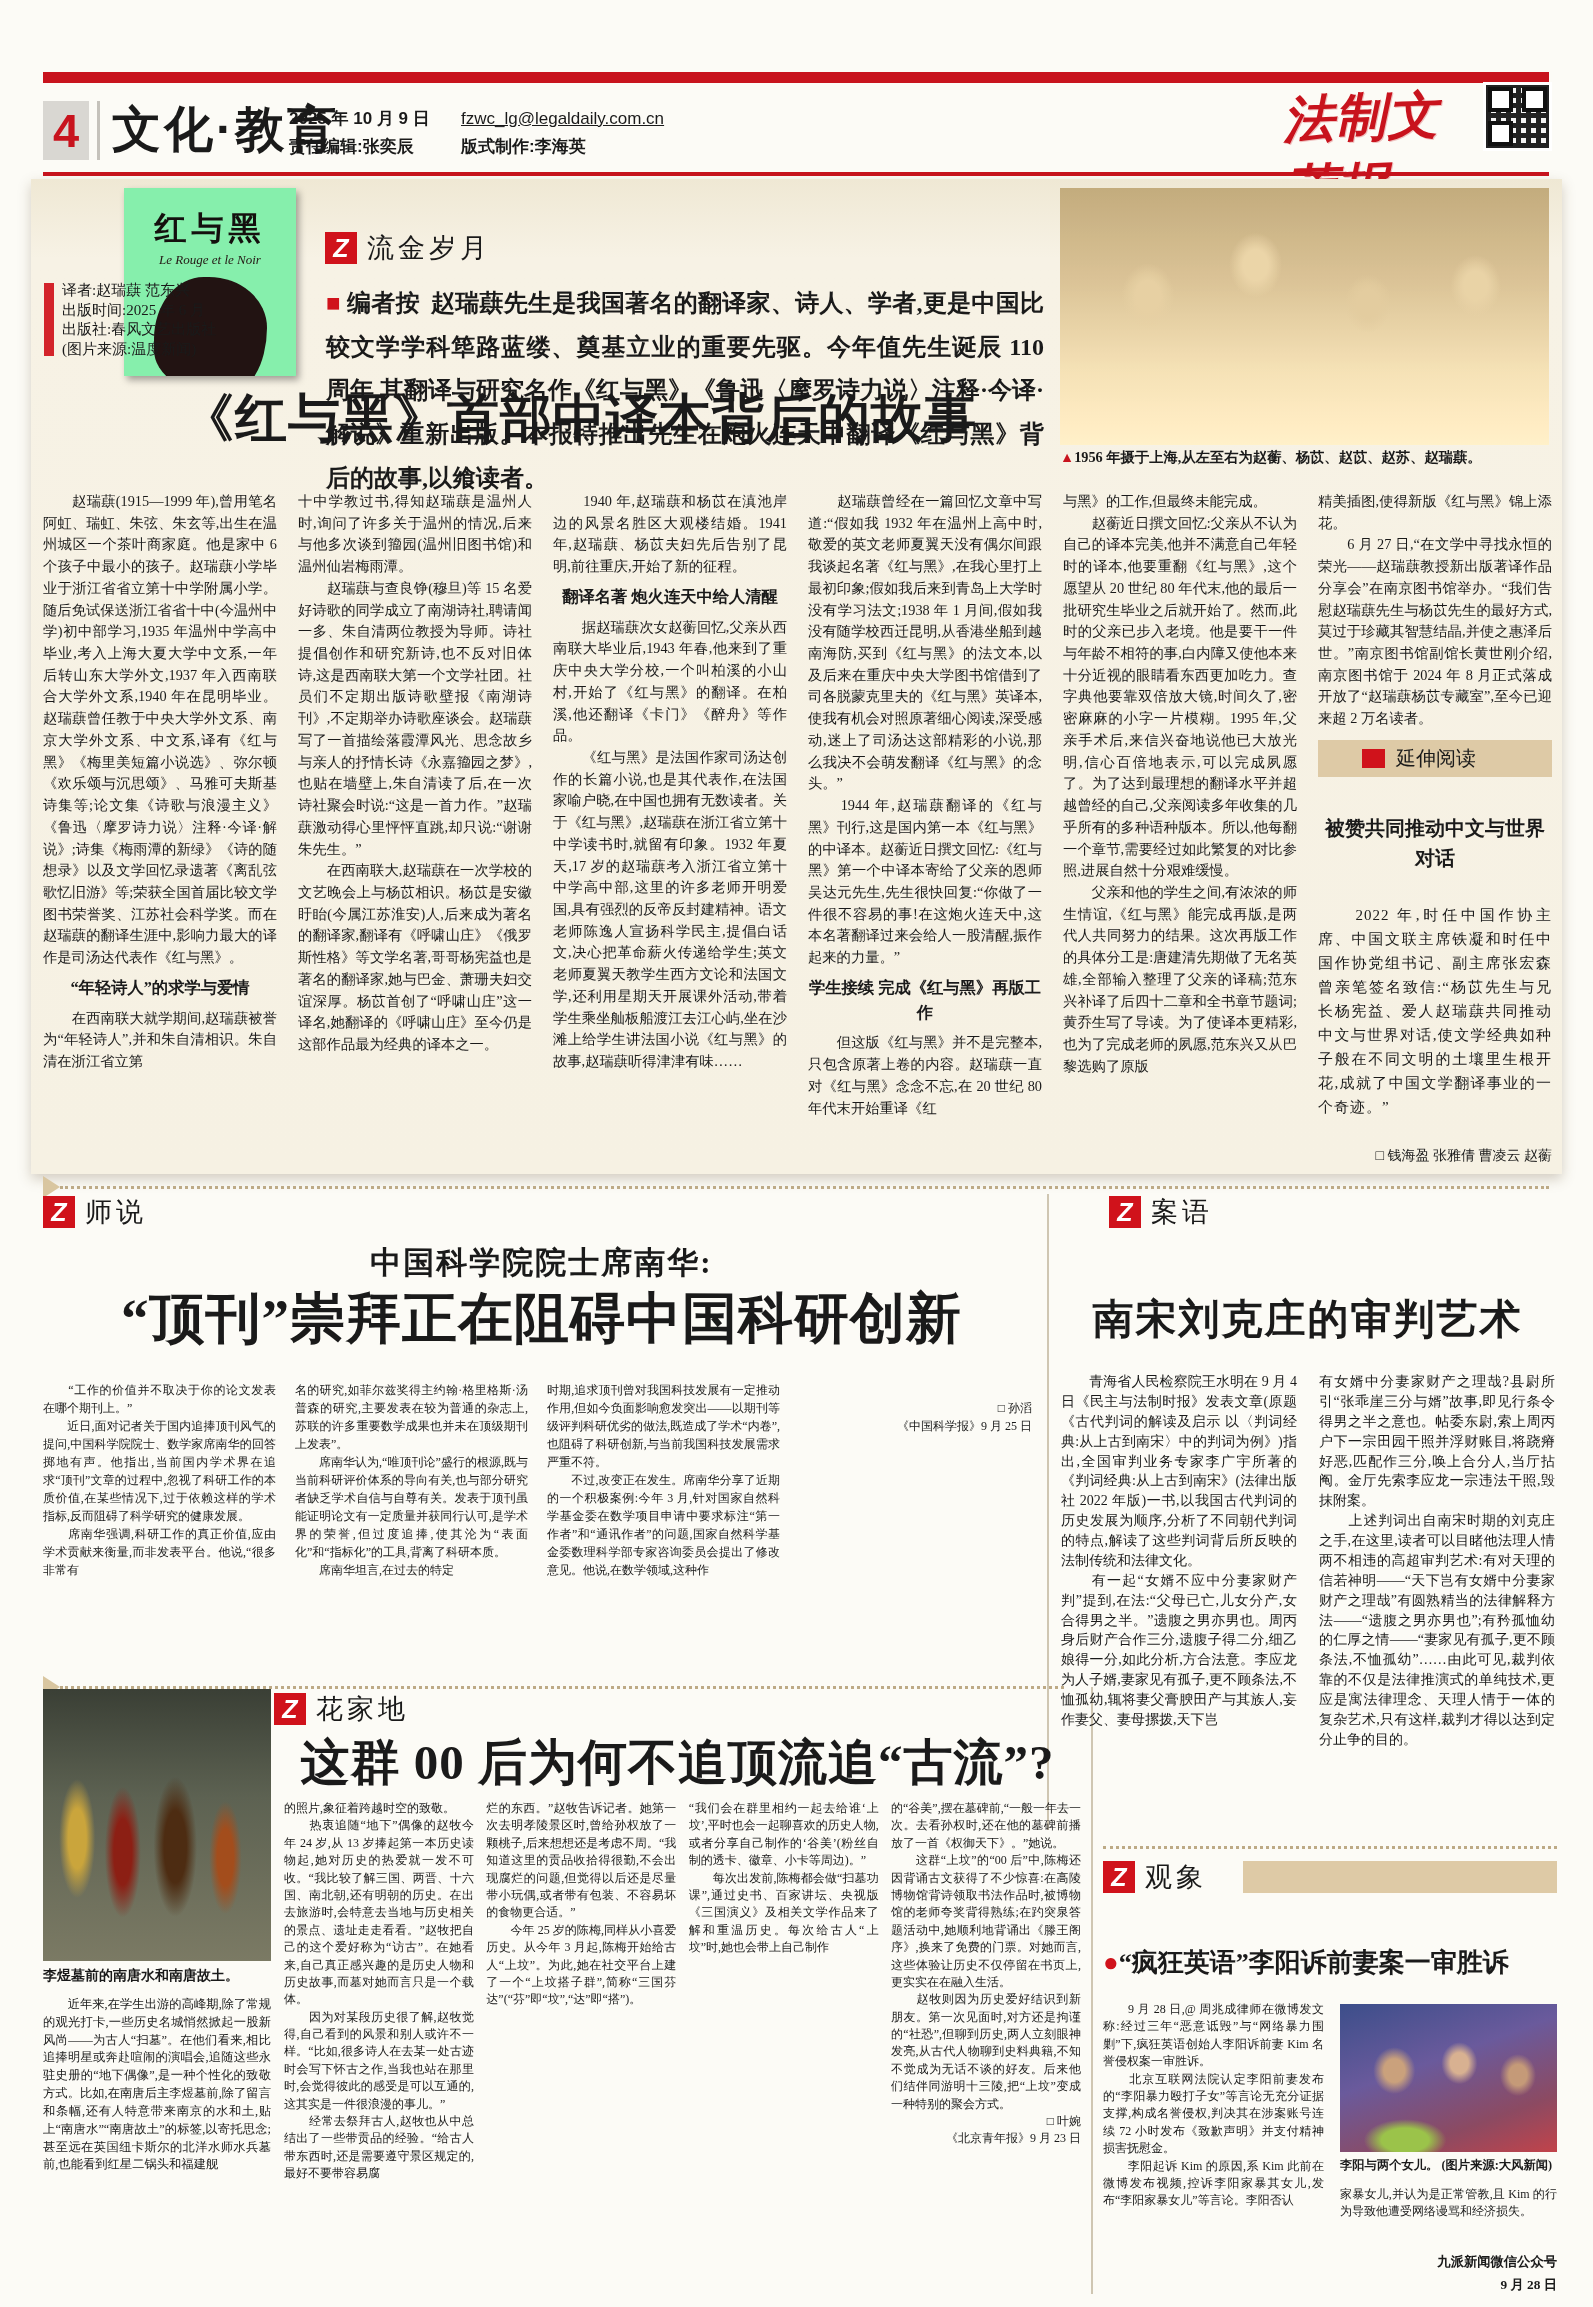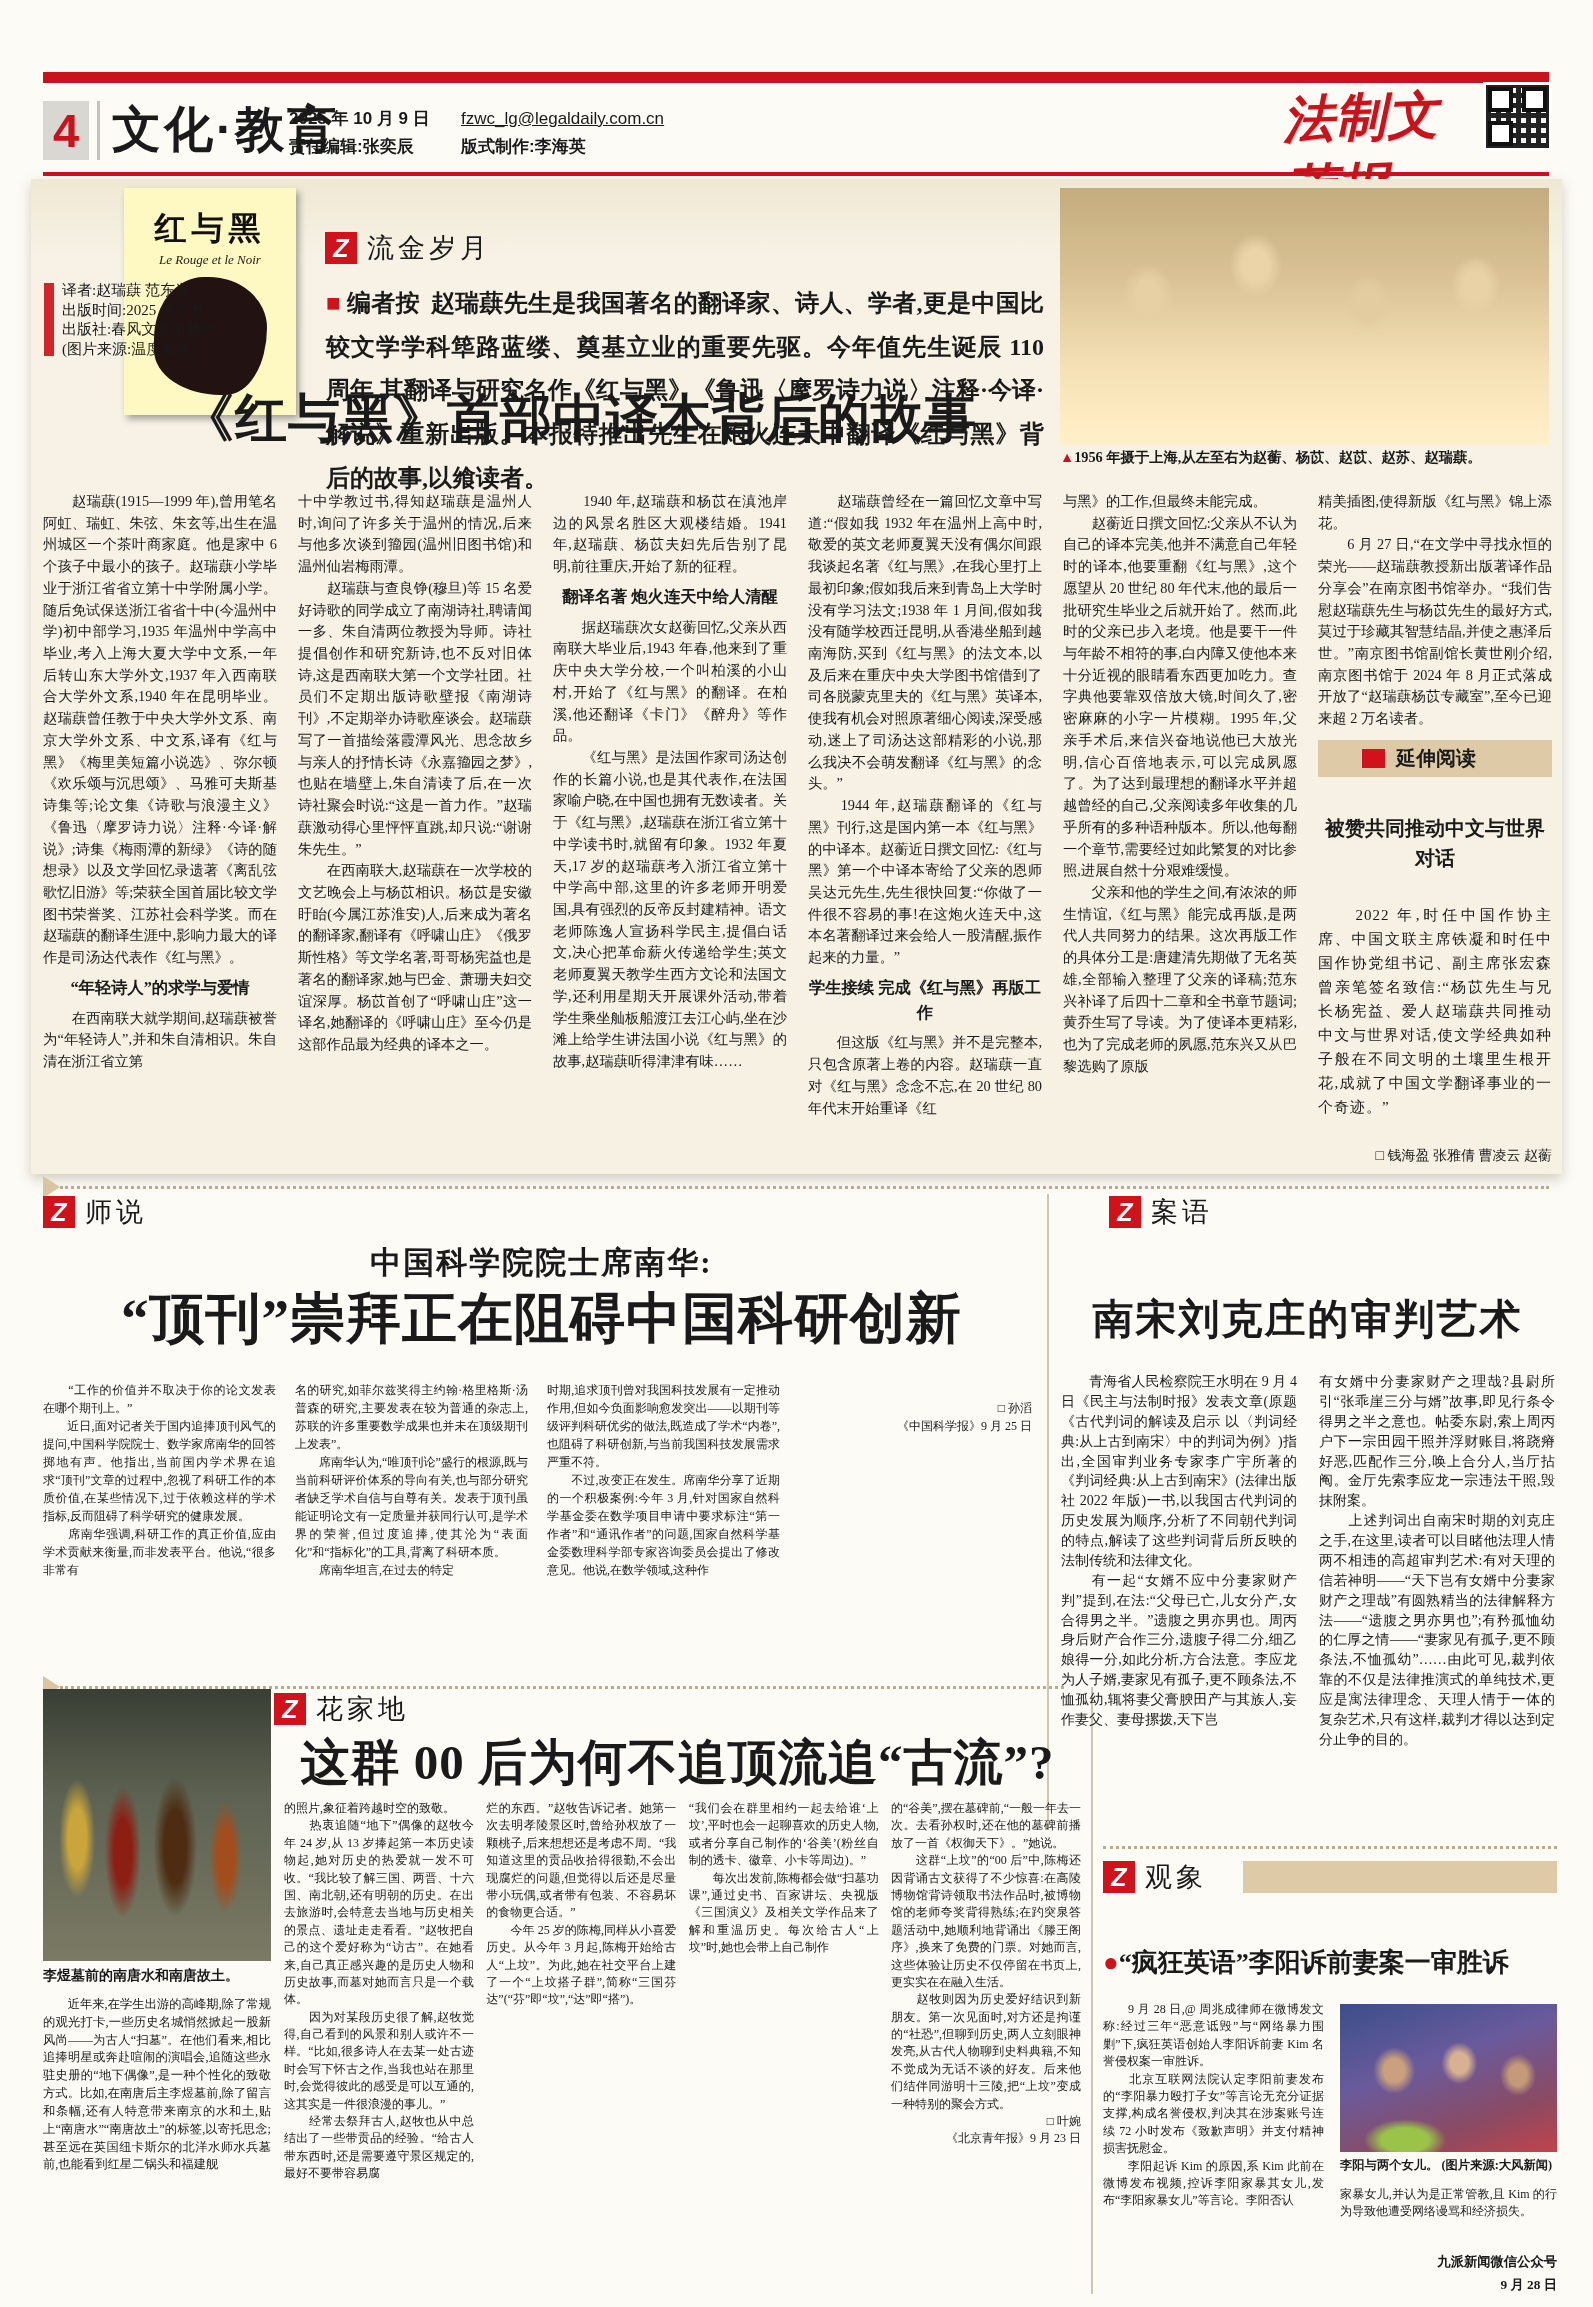--- a/index.html
+++ b/index.html
@@ -27,21 +27,21 @@
     background:
       repeating-linear-gradient(0deg,#222 0 5px,transparent 5px 10px),
       repeating-linear-gradient(90deg,#222 0 5px,#f5f5f5 5px 10px);
     outline:3px solid #fff;}
   .qr .eye{position:absolute;width:17px;height:17px;border:4px solid #111;background:#fff;}
   .redrule{left:43px;top:172px;width:1506px;height:3.5px;background:#c8131d;}
   
   .paper{left:31px;top:179px;width:1531px;height:995px;
     background:linear-gradient(180deg,#efe8d4 0%,#f7f2e5 8%,#f6f1e3 100%);
     box-shadow:0 5px 12px rgba(90,70,40,.25);}
-  .book{left:124px;top:188px;width:172px;height:227px;background:#fef9c3;
+  .book{left:124px;top:188px;width:172px;height:188px;background:#86efac;
     box-shadow:3px 4px 7px rgba(0,0,0,.35);overflow:hidden;}
   .book .t{position:absolute;top:19px;left:0;width:100%;text-align:center;
     font-size:32px;font-weight:bold;color:#14100e;letter-spacing:5px;}
   .book .s{position:absolute;top:64px;left:0;width:100%;text-align:center;
     font-size:13px;color:#241714;font-style:italic;}
   .book .blob{position:absolute;left:30px;top:89px;width:113px;height:118px;background:#221312;
     border-radius:46% 54% 38% 62%/55% 45% 60% 40%;}
   .bookbar{left:44px;top:283px;width:10px;height:73px;background:#d3242b;}
   .bookcredit{left:62px;top:281px;width:237px;font-size:15px;font-weight:normal;line-height:1.3;white-space:pre-line;}
   .kicker{display:flex;align-items:center;gap:10px;}
@@ -62,21 +62,21 @@
     filter:sepia(.3);}
   .leadcap{left:1060px;top:448px;width:489px;font-size:14.3px;font-weight:bold;}
   .leadcap .tri{color:#c8131d;}
   .headline{left:118px;top:384px;width:923px;font-size:52px;font-weight:bold;
     text-align:center;letter-spacing:1px;}
   .leadcols{left:43px;top:491px;width:1506px;height:677px;display:flex;gap:21px;}
   .lcol{width:234px;flex:0 0 auto;font-size:14.3px;line-height:1.52;text-align:justify;
     white-space:pre-line;overflow:hidden;}
   .subhead{font-size:16.3px;font-weight:bold;text-align:center;margin:7px 0;white-space:normal;}
   .extbar{display:flex;align-items:center;gap:11px;background:#decaa6;height:37px;
-    margin:10px 0 9px 0;padding-left:44px;font-size:20px;font-weight:bold;}
+    margin:10px 0 9px 0;padding-left:44px;font-size:20px;font-weight:normal;}
   .extbar .rs{width:23px;height:19px;background:#d0121b;}
   .extsub{font-size:20px;font-weight:bold;text-align:center;margin:5px 0 8px 0;}
   .extbody{font-size:15px;line-height:1.6;text-align:justify;letter-spacing:1px;white-space:pre-line;}
   .extby{font-size:14px;text-align:right;line-height:1.6;margin-top:4px;white-space:pre-line;}
   
   .dotrule{border-top:3px dotted #bdaa86;}
   .tri-left{width:0;height:0;border-top:11px solid transparent;border-bottom:11px solid transparent;
     border-left:17px solid #d9c6a0;}
   .vrule{width:1.5px;background:#cfc6b2;}
   

